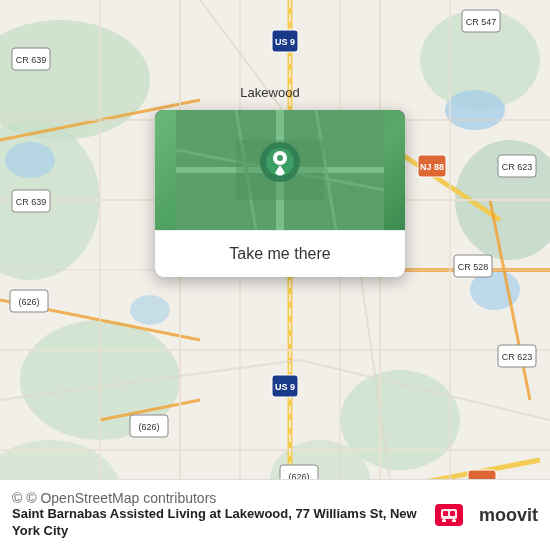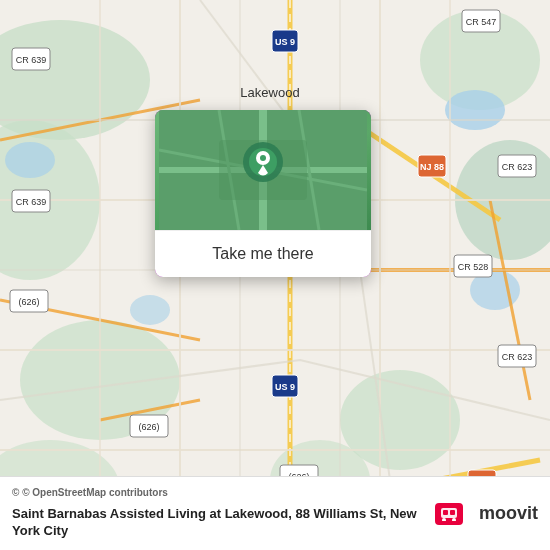--- a/index.html
+++ b/index.html
@@ -25,21 +25,21 @@
       height: 100%;
       position: absolute;
       top: 0; left: 0;
     }
 
     
     #overlay-card {
       position: absolute;
       top: 110px;
       left: 155px;
-      width: 216px;
+      width: 250px;
       background: #a21caf;
       border-radius: 8px;
       box-shadow: 0 4px 16px rgba(0,0,0,0.3);
       overflow: hidden;
       display: flex;
       flex-direction: column;
       align-items: center;
     }
 
     #card-map-area {
@@ -77,24 +77,23 @@
       display: flex;
       align-items: center;
       justify-content: space-between;
     }
 
     #bottom-left {
       flex: 1;
     }
 
     #osm-attribution {
-      font-size: 10px;
+      font-size: 14px;
       color: #666;
-      margin-bottom: 8px;
-      font-weight: bold;
+      margin-bottom: 0;
     }
 
     #location-title {
       font-size: 13px;
       font-weight: 600;
       color: #222;
       line-height: 1.3;
     }
 
     #moovit-logo {
@@ -241,21 +240,21 @@
     </div>
     <button id="take-me-there-btn">Take me there</button>
   </div>
 
   <div id="bottom-bar">
     <div id="bottom-left">
       <div id="osm-attribution">
         <span>©</span>
         <span>© OpenStreetMap contributors</span>
       </div>
-      <div id="location-title">Saint Barnabas Assisted Living at Lakewood, 88 Williams St, New York City</div>
+      <div id="location-title">Saint Barnabas Assisted Living at Lakewood, 77 Williams St, New York City</div>
     </div>
     <div id="moovit-logo">
       <div id="moovit-bus-icon">
         <svg width="18" height="14" viewBox="0 0 18 14" xmlns="http://www.w3.org/2000/svg">
           <rect x="1" y="1" width="16" height="10" rx="2" fill="white" opacity="0.9"></rect>
           <rect x="3" y="3" width="5" height="5" rx="1" fill="#e8003d"></rect>
           <rect x="10" y="3" width="5" height="5" rx="1" fill="#e8003d"></rect>
           <circle cx="4" cy="13" r="2" fill="white"></circle>
           <circle cx="14" cy="13" r="2" fill="white"></circle>
         </svg>

